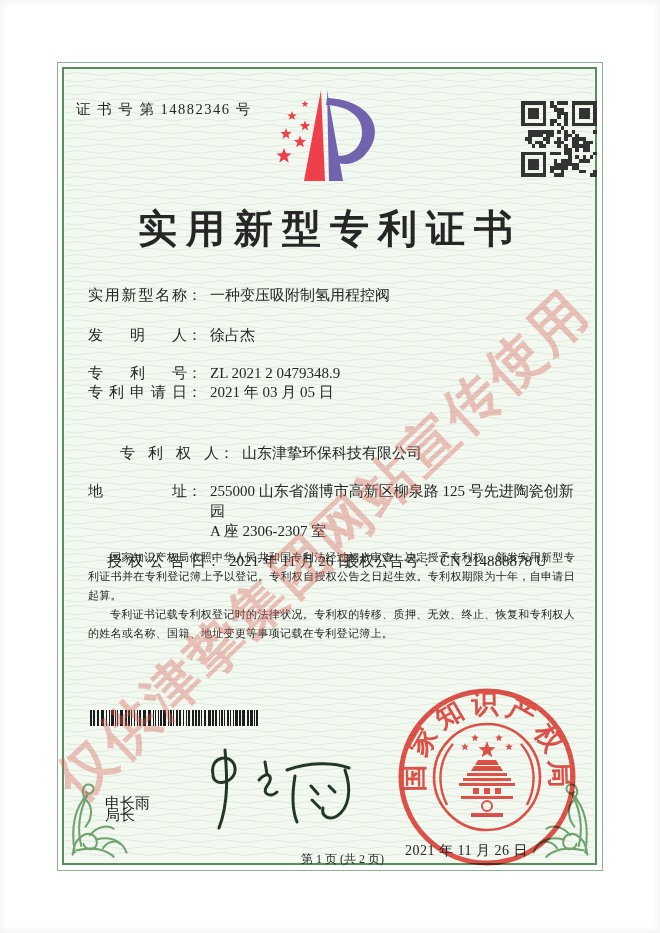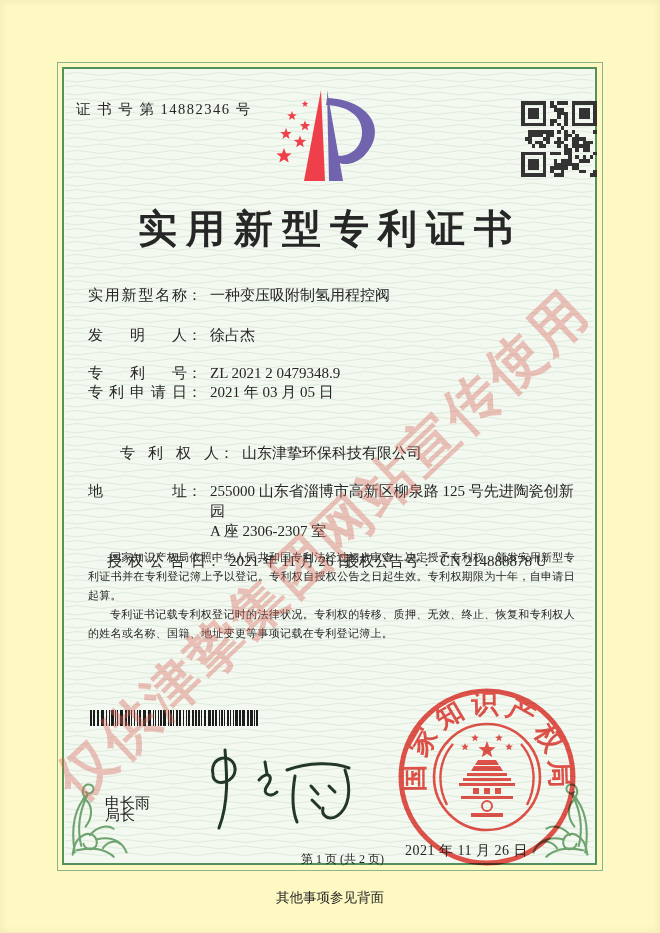--- a/index.html
+++ b/index.html
@@ -1,16 +1,16 @@
 <!DOCTYPE html>
 <html><head>
 <meta charset="utf-8">
 <style>
   html,body{margin:0;padding:0;background:#e9e9e7;}
-  .page{position:relative;width:660px;height:933px;margin:0 auto;background:#fef9c3;
+  .page{position:relative;width:660px;height:933px;margin:0 auto;background:#ffffff;
         overflow:hidden;box-shadow:inset 0 0 10px rgba(0,0,0,.07);
         font-family:"Liberation Serif","DejaVu Serif",serif;color:#262626;}
   .abs{position:absolute;}
   
   .border-outer{left:57px;top:62px;width:544px;height:807px;border:1.2px solid #8ab38c;z-index:1;}
   .border-inner{left:62px;top:67px;width:531px;height:794px;border:2.6px solid #55915b;background:#f3f8f0;z-index:1;}
   .waves{left:65px;top:70px;z-index:2;}
   .flourish{z-index:3;}
   .flourish.right{transform:scaleX(-1);}
   
@@ -357,16 +357,15 @@
       <rect x="-26" y="19" width="52" height="3"></rect>
       <circle cx="0" cy="29" r="5" fill="none" stroke="#e8453f" stroke-width="2"></circle>
       <path d="M-40 28 C -50 8 -49 -16 -34 -33" fill="none" stroke="#e8453f" stroke-width="2.4"></path>
       <path d="M40 28 C 50 8 49 -16 34 -33" fill="none" stroke="#e8453f" stroke-width="2.4"></path>
       <rect x="-16" y="36" width="32" height="4"></rect>
     </g>
   </svg>
   <div class="abs seal-date">2021 年 11 月 26 日</div>
 
   <div class="abs page-no">第 1 页 (共 2 页)</div>
-  <div class="abs back-note">其他事项参见背面</div>
 
   <div class="abs watermark">仅供津挚集团网站宣传使用</div>
 </div>
 
 </body></html>

